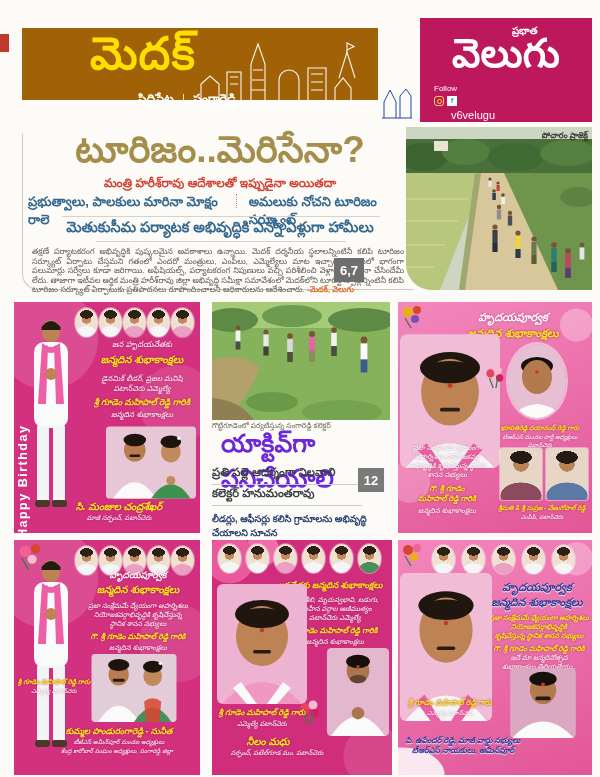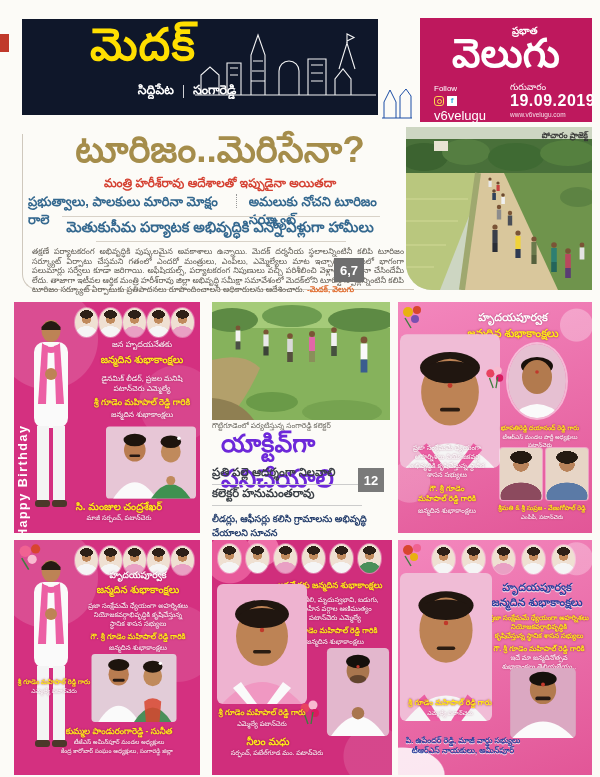--- a/index.html
+++ b/index.html
@@ -4,36 +4,36 @@
 <style>
   * { margin:0; padding:0; box-sizing:border-box; }
   html,body { background:#d8d8d8; font-family:"Liberation Sans","DejaVu Sans",sans-serif; }
   .page { position:relative; width:600px; height:777px; margin:0 auto; background:#fcfbf7; overflow:hidden; }
   .abs { position:absolute; }
   .ctr { text-align:center; }
   .pre { white-space:pre-line; }
 
   
   .regmark { left:0; top:34px; width:9px; height:18px; background:#c0392b; }
-  .m-left { left:22px; top:19px; width:356px; height:96px; background:#0f172a; }
+  .m-left { left:22px; top:28px; width:356px; height:72px; background:#a16207; }
   .m-title { left:68px; top:0px; color:#ffdf00; font-size:45px; font-weight:bold; letter-spacing:1px; }
   .m-cities { left:60px; top:64px; width:210px; color:#fff; font-size:12.5px; font-weight:bold; display:flex; justify-content:center; gap:9px; align-items:center; }
   .m-cities .bar { width:1px; height:13px; background:rgba(255,255,255,.8); }
   .skyline { right:0; top:4px; }
   .gapart { left:378px; top:80px; }
 
   .m-right { left:420px; top:18px; width:172px; height:104px; background:#be185d; color:#fff; }
   .v-pre { left:92px; top:7px; font-size:10px; font-weight:bold; }
   .v-title { left:32px; top:13px; font-size:40px; font-weight:bold; }
   .v-follow { left:14px; top:66px; font-size:8px; line-height:1.3; }
   .v-icons { display:flex; gap:3px; margin:2px 0; }
   .ig { width:10px; height:10px; border:1.5px solid #ffd54d; border-radius:3px; position:relative; }
   .ig::after { content:""; position:absolute; left:2px; top:2px; width:3px; height:3px; border:1px solid #ffd54d; border-radius:50%; }
   .fb { width:10px; height:10px; background:#fff; color:#2da8da; font-size:8px; font-weight:bold; text-align:center; line-height:10px; }
-  .v-handle { font-size:13px; }
+  .v-handle { font-size:11px;margin-left:17px; }
   .v-date { left:90px; top:64px; line-height:1.15; }
   .v-weekday { font-size:9px; }
   .v-day { font-size:16px; font-weight:bold; letter-spacing:.5px; }
   .v-web { font-size:6.5px; opacity:.85; }
 
   
   .frame { left:22px; top:134px; width:392px; height:156px; border-left:1px solid #cfc8bd; border-bottom:1px solid #cfc8bd; border-bottom-left-radius:16px; }
   .headline { left:28px; top:129px; width:384px; font-size:37px; font-weight:bold; color:#a58d4b; }
   .strap { left:28px; top:176px; width:384px; font-size:12px; font-weight:bold; color:#d54233; }
   .subrow { left:28px; top:194px; width:384px; display:flex; justify-content:center; gap:12px; align-items:flex-start; color:#34688f; font-weight:bold; font-size:13px; }
@@ -92,21 +92,21 @@
         radial-gradient(ellipse 30% 22% at 50% 32%, #b9835a 60%, transparent 62%),
         radial-gradient(ellipse 80% 42% at 50% 92%, var(--s,#eee) 60%, transparent 62%),
         #e7d5c6;
       box-shadow:0 0 0 1px rgba(255,255,255,.4); }
 
   .hb { left:2px; top:236px; width:150px; transform:rotate(-90deg); transform-origin:left top;
         font-size:12.5px; font-weight:bold; letter-spacing:1.5px; color:#fff; }
   .yel { color:#ffe81a; text-shadow:0 0 2px #8d1147; font-weight:bold; }
   .wht { color:#fff; text-shadow:0 0 2px rgba(120,10,60,.55); }
   .blu { color:#2b3f9c; text-shadow:0 1px 0 rgba(255,255,255,.8); font-weight:bold; }
-  .adtxt { position:absolute; text-align:center; line-height:1.32; }
+  .adtxt { position:absolute; text-align:center; line-height:1.32;font-style:italic; }
 </style>
 </head>
 <body>
 
 <div class="page">
 
   <div class="abs regmark"></div>
 
   <div class="abs m-left">
     <div class="abs m-title">మెదక్</div>
@@ -139,25 +139,20 @@
   <div class="abs m-right">
     <div class="abs v-pre">ప్రభాత</div>
     <div class="abs v-title">వెలుగు</div>
     <div class="abs v-follow">
       <div>Follow</div>
       <div class="v-icons">
         <span class="ig"></span>
         <span class="fb">f</span>
       </div>
       <div class="v-handle">v6velugu</div>
-    </div>
-    <div class="abs v-date">
-      <div class="v-weekday">గురువారం</div>
-      <div class="v-day">19.09.2019</div>
-      <div class="v-web">www.v6velugu.com</div>
     </div>
   </div>
 
   <div class="abs frame"></div>
   <div class="abs headline ctr">టూరిజం..మెరిసేనా?</div>
   <div class="abs strap ctr">మంత్రి హరీశ్‌రావు ఆదేశాలతో ఇప్పుడైనా అయితదా</div>
   <div class="abs subrow">
     <span>ప్రభుత్వాలు, పాలకులు మారినా మోక్షం రాలె</span>
     <span class="dot"></span>
     <span>అమలుకు నోచని టూరిజం సర్క్యూట్</span>

